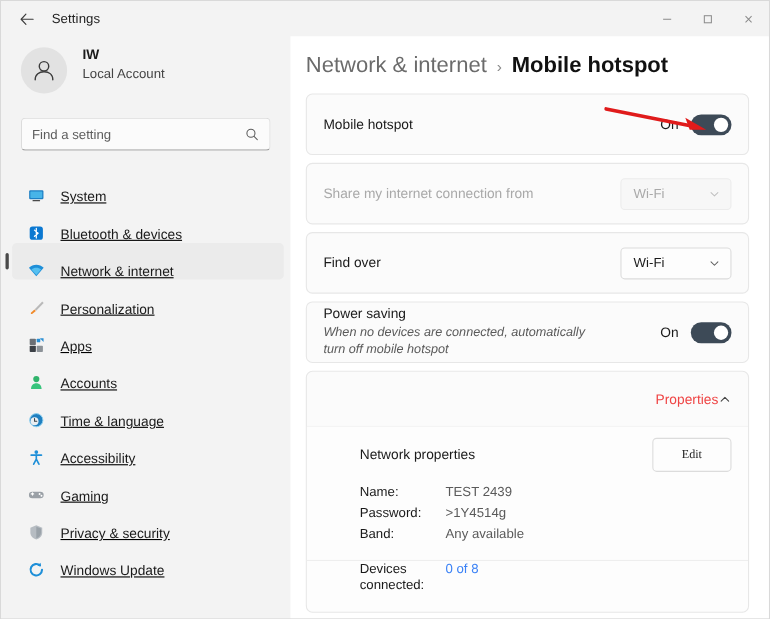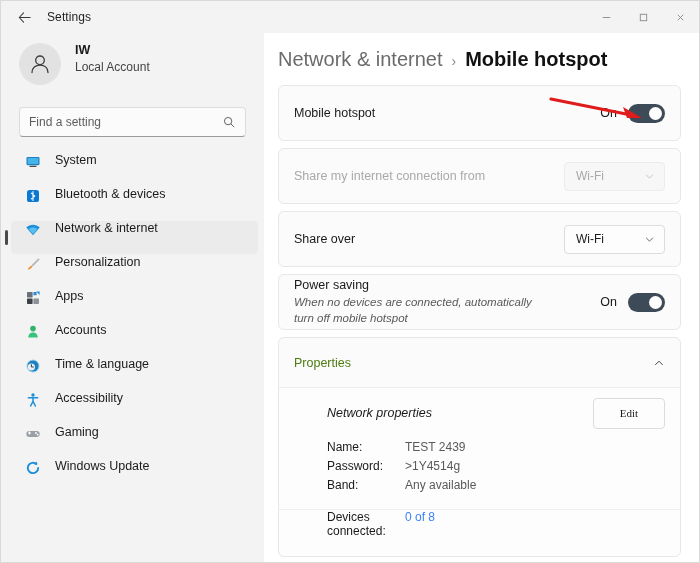--- a/index.html
+++ b/index.html
@@ -136,25 +136,26 @@
   .search-icon { color: #5d5d5d; display:flex; }
 
   .nav {
     margin-top: 16px;
     padding: 0 6px 0 10px;
   }
   .nav-item {
     position: relative;
     height: 33px;
     display: flex;
-    align-items: flex-start;
+    align-items: flex-end;
     border-radius: 4px;
     padding-left: 13px;
     margin-bottom: 1px;
     box-sizing: border-box;
+    text-decoration: underline;
   }
   .nav-item.selected {
     background: #ebebeb;
   }
   .nav-item.selected::before {
     content: "";
     position: absolute;
     left: -6px;
     top: 9px;
     width: 3px;
@@ -292,41 +293,41 @@
   
   .expander-head {
     display: flex;
     align-items: center;
     padding: 0 15px;
     height: 49px;
     box-sizing: border-box;
   }
   .expander-title {
     font-size: 12.5px;
-    color: #4d7c0f;
+    color: #ef4444;
     flex: 1;
+    text-align: right;
   }
   .chev-up { color: #444; display:flex; }
   .expander-body {
     border-top: 1px solid #eeeeee;
     background: #fdfdfd;
     border-radius: 0 0 6px 6px;
   }
   .prop-row {
     display: flex;
     align-items: center;
     padding: 0 15px 0 48px;
     min-height: 50px;
     box-sizing: border-box;
   }
   .prop-label {
     font-size: 12.5px;
     color: #1a1a1a;
     flex: 1;
-    font-style: italic;
   }
   .btn {
     width: 70px;
     height: 29px;
     border: 1px solid #dcdcdc;
     border-radius: 4px;
     background: #fdfdfd;
     font-size: 11px;
     color: #1a1a1a;
     font-family: Liberation Serif, serif;
@@ -524,20 +525,29 @@
           <svg width="16" height="16" viewBox="0 0 16 16">
             <rect x="1.3" y="5" width="13.4" height="6" rx="3" fill="#9aa0a6"></rect>
             <path d="M3.4 7 H5.6 M4.5 5.9 V8.1" stroke="#fff" stroke-width="1" stroke-linecap="round"></path>
             <circle cx="11" cy="7" r="0.9" fill="#fff"></circle>
             <circle cx="12.7" cy="8.6" r="0.9" fill="#fff"></circle>
           </svg>
         </span>
         <span class="nav-label">Gaming</span>
       </div>
 
+      <div class="nav-item">
+        <span class="nav-ico">
+          <svg width="16" height="16" viewBox="0 0 16 16">
+            <path d="M8 1.6 L13.4 3.7 V8 C13.4 11.2 11 13.5 8 14.4 C5 13.5 2.6 11.2 2.6 8 V3.7 Z" fill="#b6bcc2"></path>
+            <path d="M8 2.8 L12.3 4.4 V8 C12.3 10.6 10.4 12.5 8 13.3 Z" fill="#9aa2a9"></path>
+          </svg>
+        </span>
+        <span class="nav-label">Privacy &amp; security</span>
+      </div>
 
       <div class="nav-item">
         <span class="nav-ico">
           <svg width="16" height="16" viewBox="0 0 16 16">
             <path d="M13.2 8 A5.2 5.2 0 1 1 11.4 4 " fill="none" stroke="#1e8fd8" stroke-width="1.9" stroke-linecap="round"></path>
             <path d="M11.9 1.5 L12.1 4.7 L8.9 4.3 Z" fill="#1e8fd8"></path>
           </svg>
         </span>
         <span class="nav-label">Windows Update</span>
       </div>
@@ -581,21 +591,21 @@
                 <path d="M2.6 4.4 L6 7.8 L9.4 4.4" fill="none" stroke="currentColor" stroke-width="1" stroke-linecap="round" stroke-linejoin="round"></path>
               </svg>
             </span>
           </div>
         </div>
       </div>
 
       <div class="card">
         <div class="row">
           <div class="row-main">
-            <div class="row-title">Share over</div>
+            <div class="row-title">Find over</div>
           </div>
           <div class="dropdown">
             <span class="dd-value">Wi-Fi</span>
             <span class="dd-chev">
               <svg width="11" height="11" viewBox="0 0 12 12">
                 <path d="M2.6 4.4 L6 7.8 L9.4 4.4" fill="none" stroke="currentColor" stroke-width="1" stroke-linecap="round" stroke-linejoin="round"></path>
               </svg>
             </span>
           </div>
         </div>

